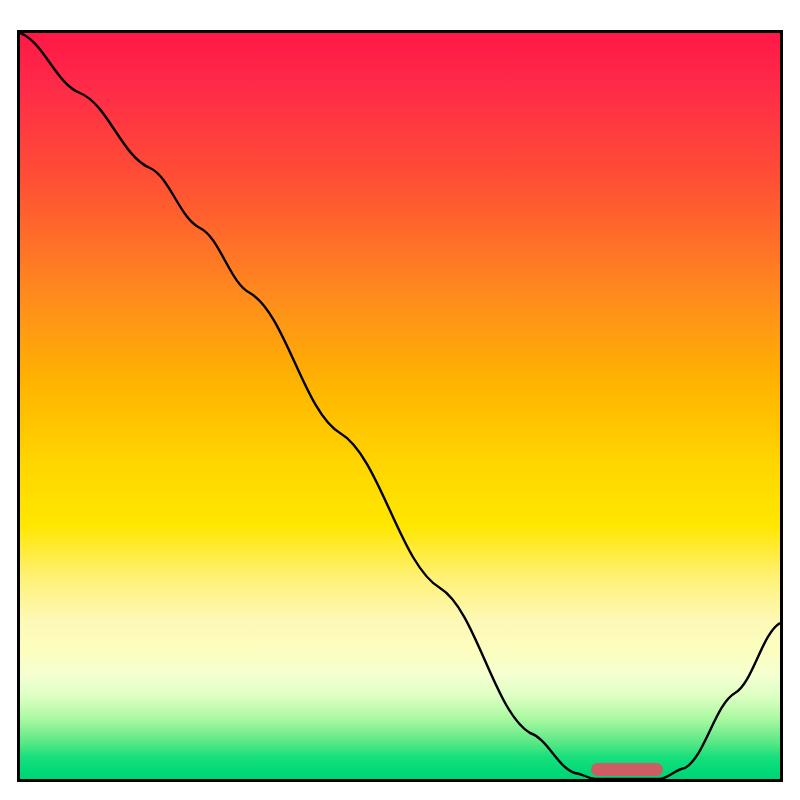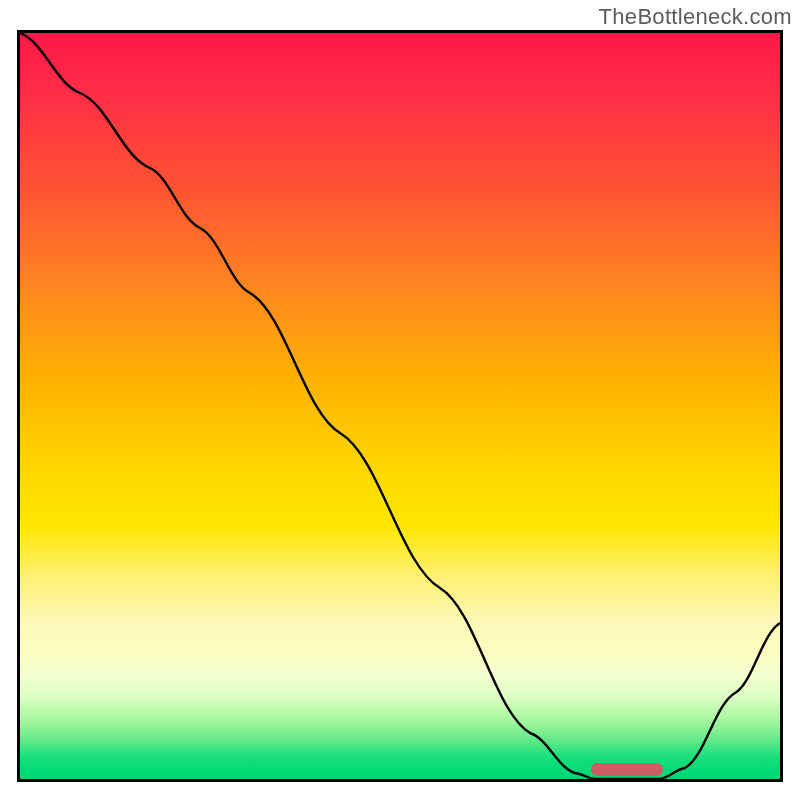--- a/index.html
+++ b/index.html
@@ -77,21 +77,20 @@
     border-radius: 7px;
     background: #cd5d62;
     z-index: 3;
   }
 </style>
 </head>
 <body>
 
 <div class="frame">
 
-  <div class="watermark">TheBottleneck.com</div>
 
   <div class="plot-area">
     <div class="gradient"></div>
 
     <svg class="curve" viewBox="0 0 760 746" preserveAspectRatio="none">
       <path fill="none" stroke="#000" stroke-width="2.4" d="M 0 0 C 24.0 9.0 36.0 51.0 60 60 C 88.0 71.3 102.0 123.8 130 135 C 150.0 144.0 160.0 186.0 180 195 C 200.0 204.8 210.0 250.3 230 260 C 266.0 281.0 284.0 379.0 320 400 C 360.0 423.3 380.0 531.8 420 555 C 456.0 576.8 474.0 678.3 510 700 C 528.0 706.0 537.0 734.0 555 740 C 563.0 740.9 567.0 745.1 575 746 C 601.0 746.0 614.0 746.0 640 746 C 650.0 744.4 655.0 736.6 665 735 C 685.0 723.8 695.0 671.3 715 660 C 733.0 649.5 742.0 600.5 760 590"></path>
     </svg>
 
     <div class="marker" style="left:571px;bottom:3px;width:72px;height:13px;background:#cd5d62;"></div>
   </div>

